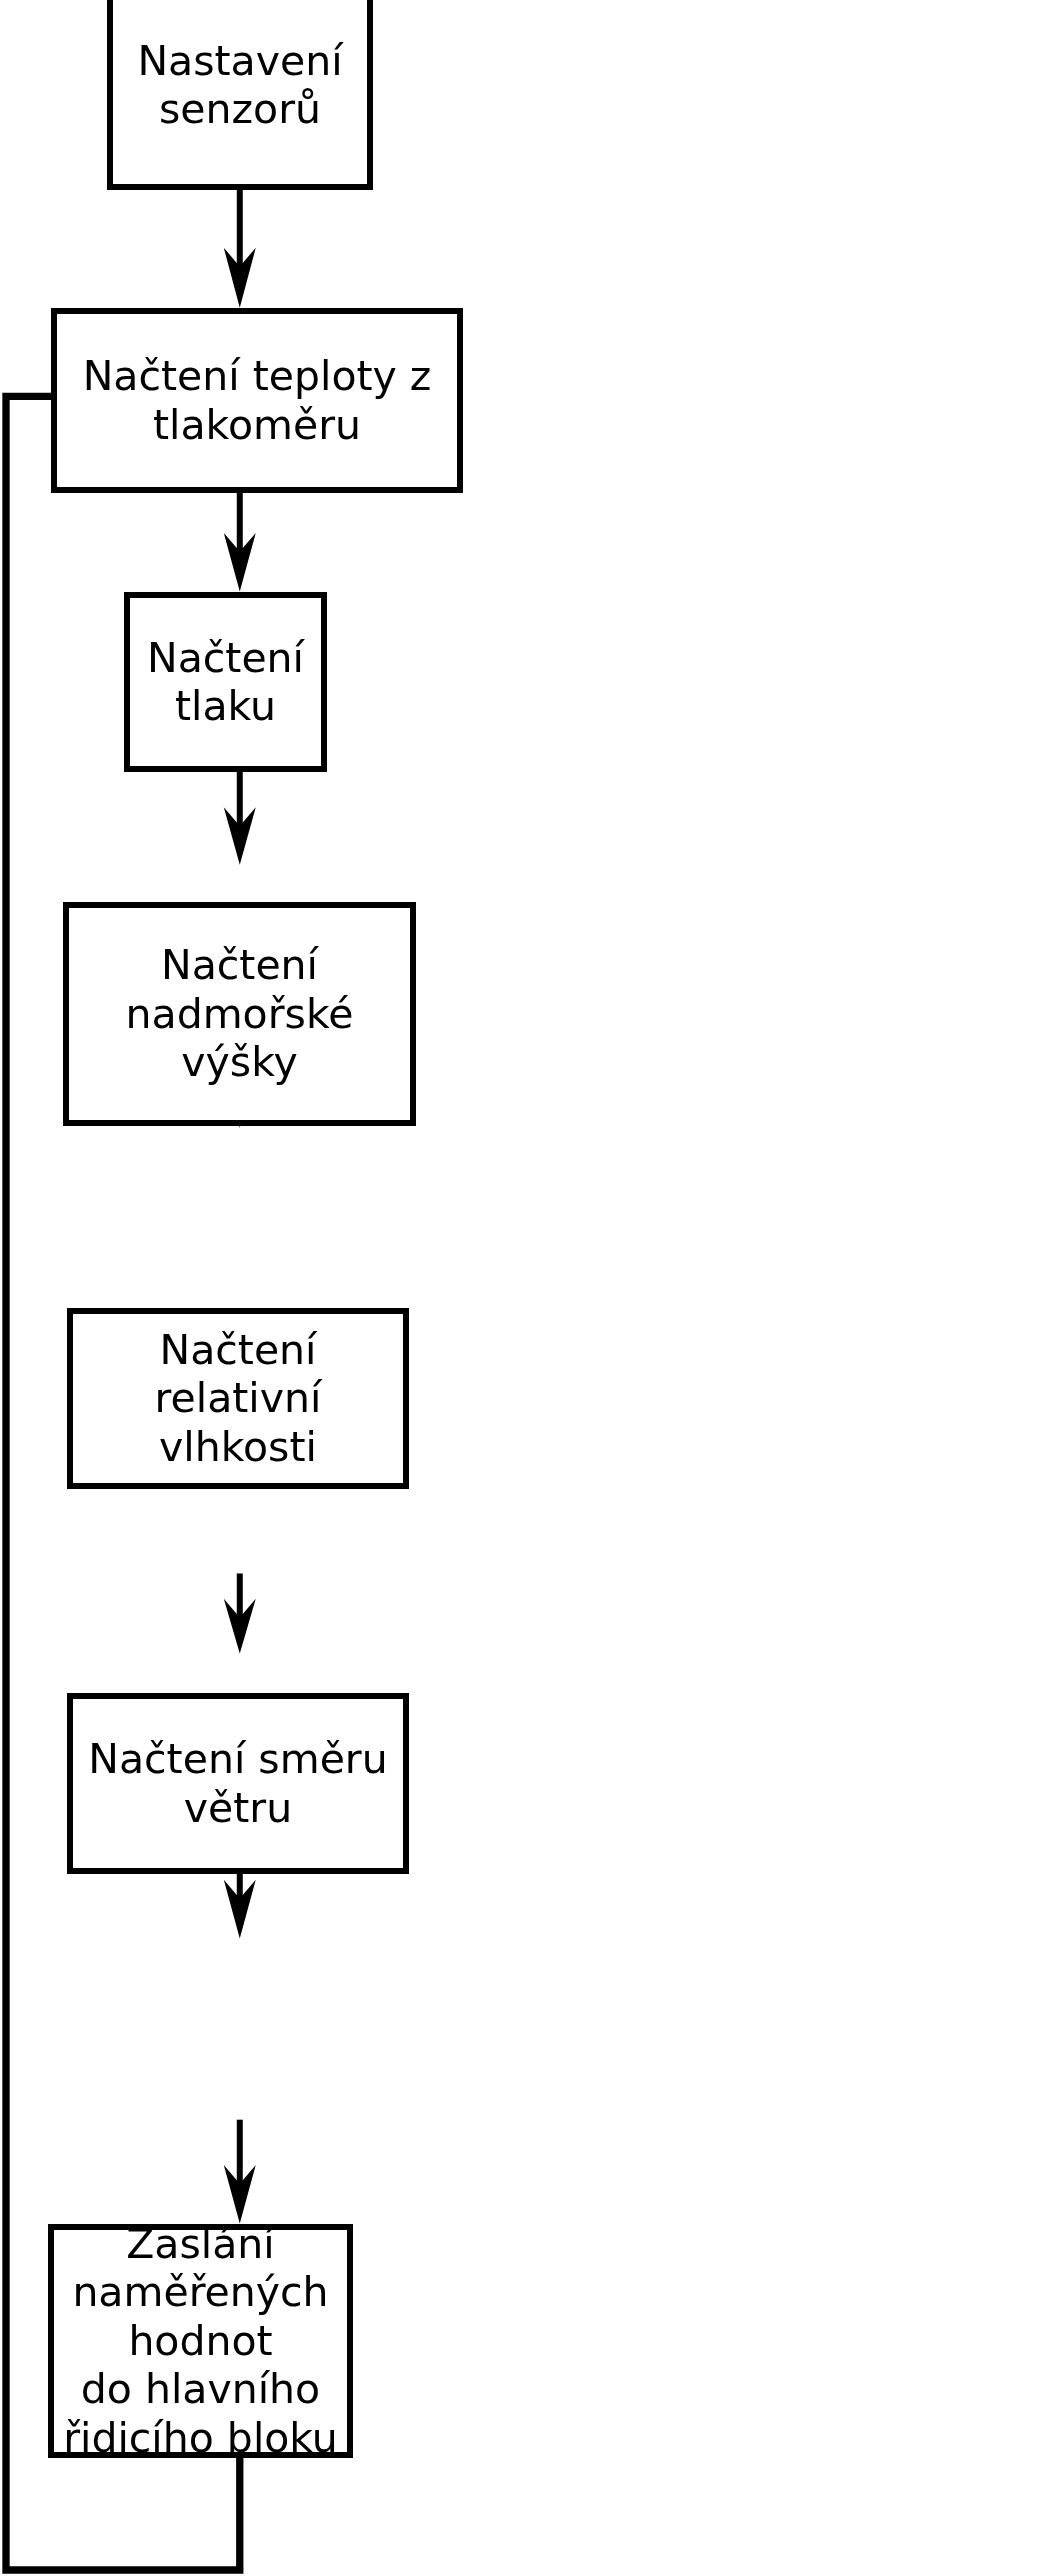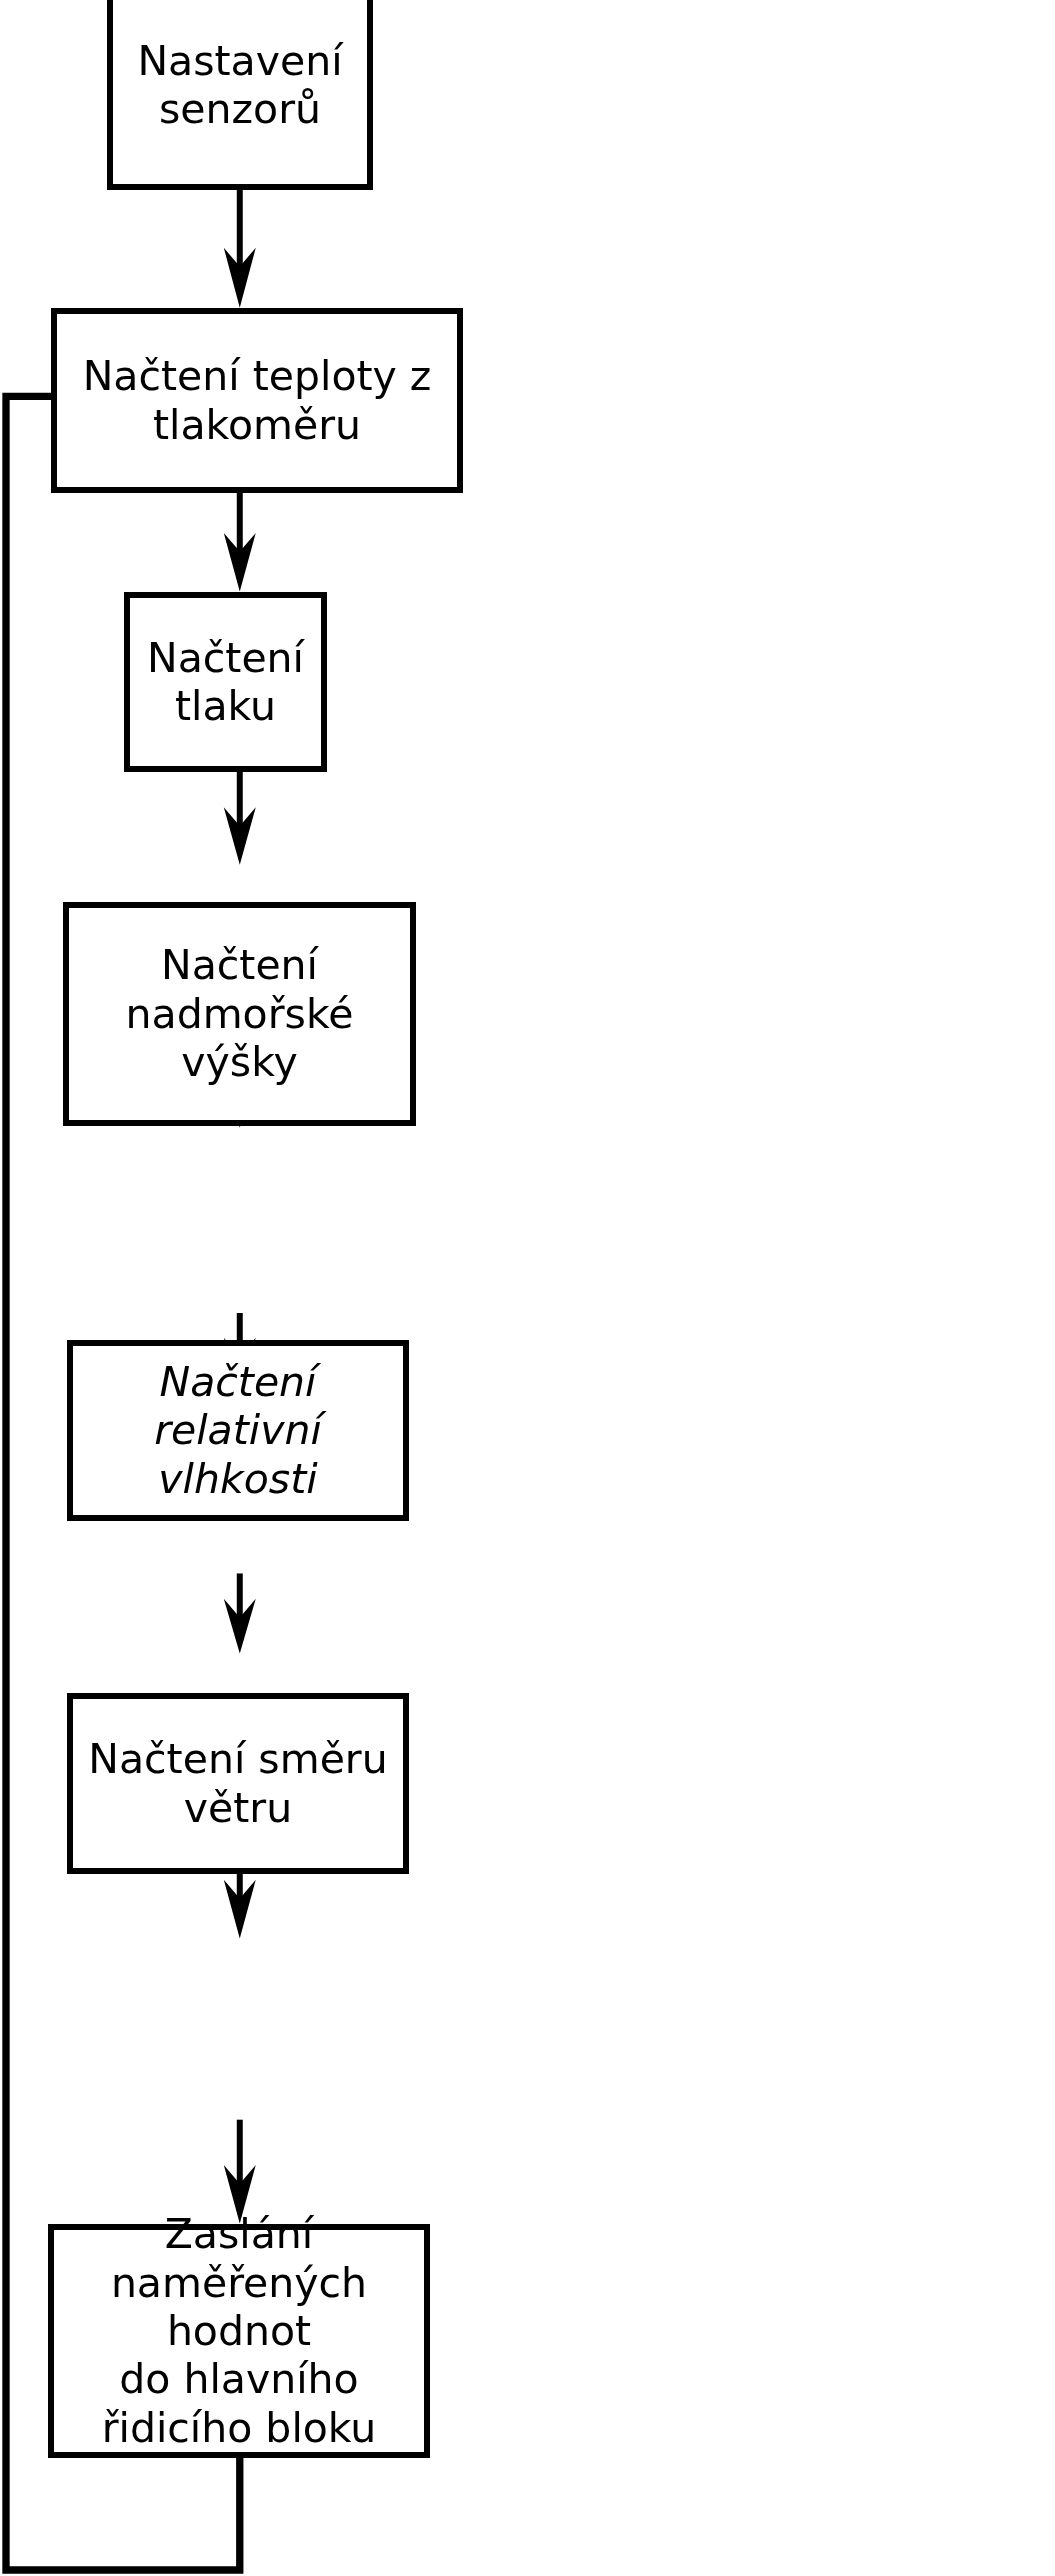--- a/index.html
+++ b/index.html
@@ -109,28 +109,28 @@
 
   <div class="node-box" style="left:124px; top:592px; width:203px; height:180px;">
     <span class="node-label">Načtení tlaku</span>
   </div>
 
   <div class="node-box" style="left:63px; top:865px; width:353px; height:224px;margin-top:37px;">
     <span class="node-label">Načtení nadmořské výšky</span>
   </div>
 
 
-  <div class="node-box" style="left:67px; top:1340px; width:342px; height:181px;font-style:italic;">
+  <div class="node-box" style="left:67px; top:1308px; width:342px; height:181px;">
     <span class="node-label">Načtení relativní vlhkosti</span>
   </div>
 
   <div class="node-box" style="left:67px; top:1653px; width:342px; height:181px;margin-top:40px;">
     <span class="node-label">Načtení směru větru</span>
   </div>
 
 
-  <div class="node-box" style="left:48px; top:2224px; width:382px; height:234px;align-items:flex-end;">
+  <div class="node-box" style="left:48px; top:2224px; width:305px; height:234px;">
     <span class="node-label">Zaslání naměřených hodnot
 do hlavního řidicího bloku</span>
   </div>
 
 </div>
 
 
 </body></html>

